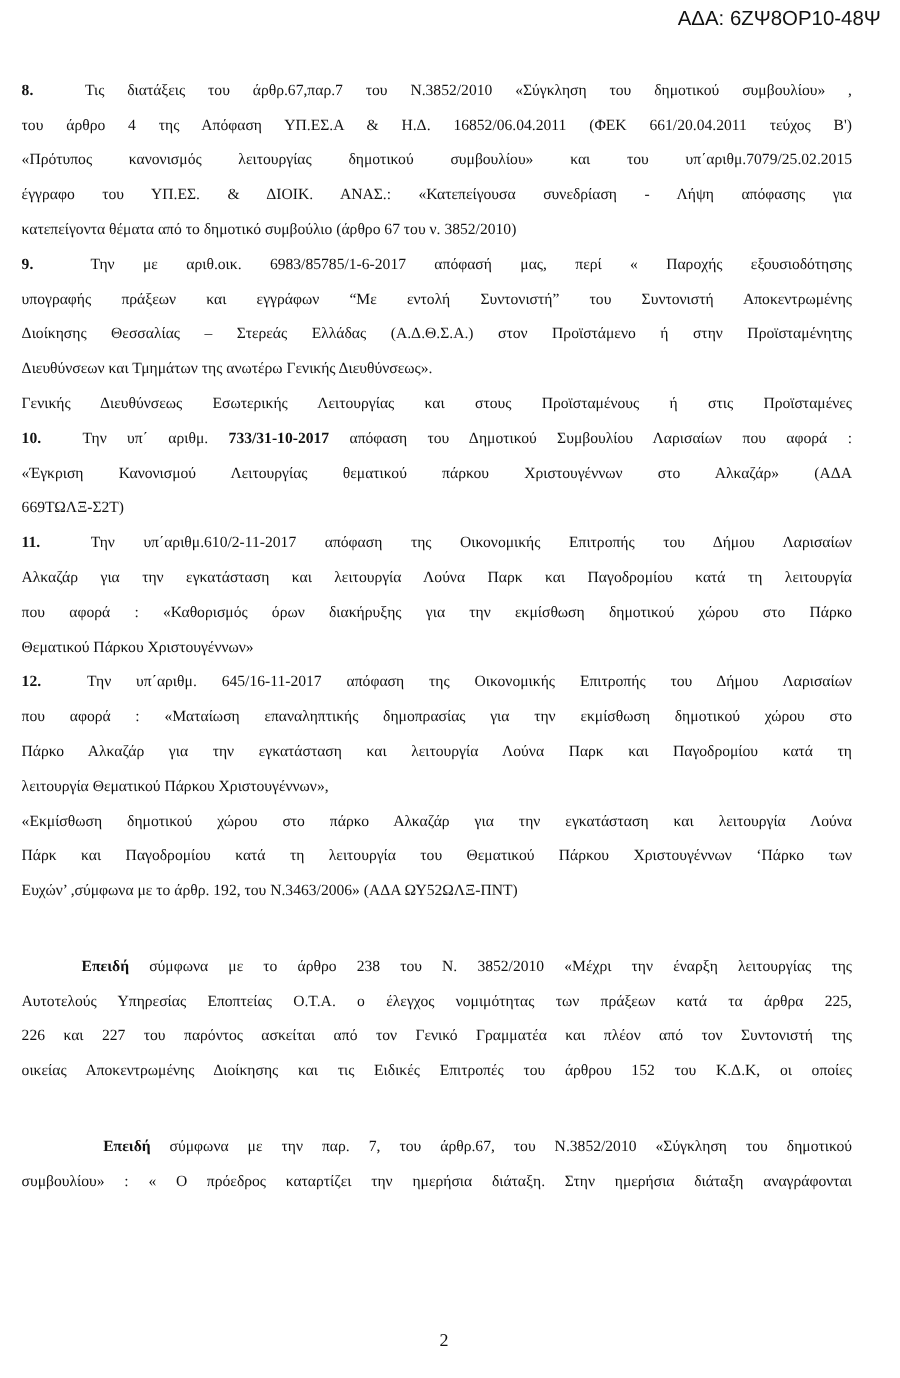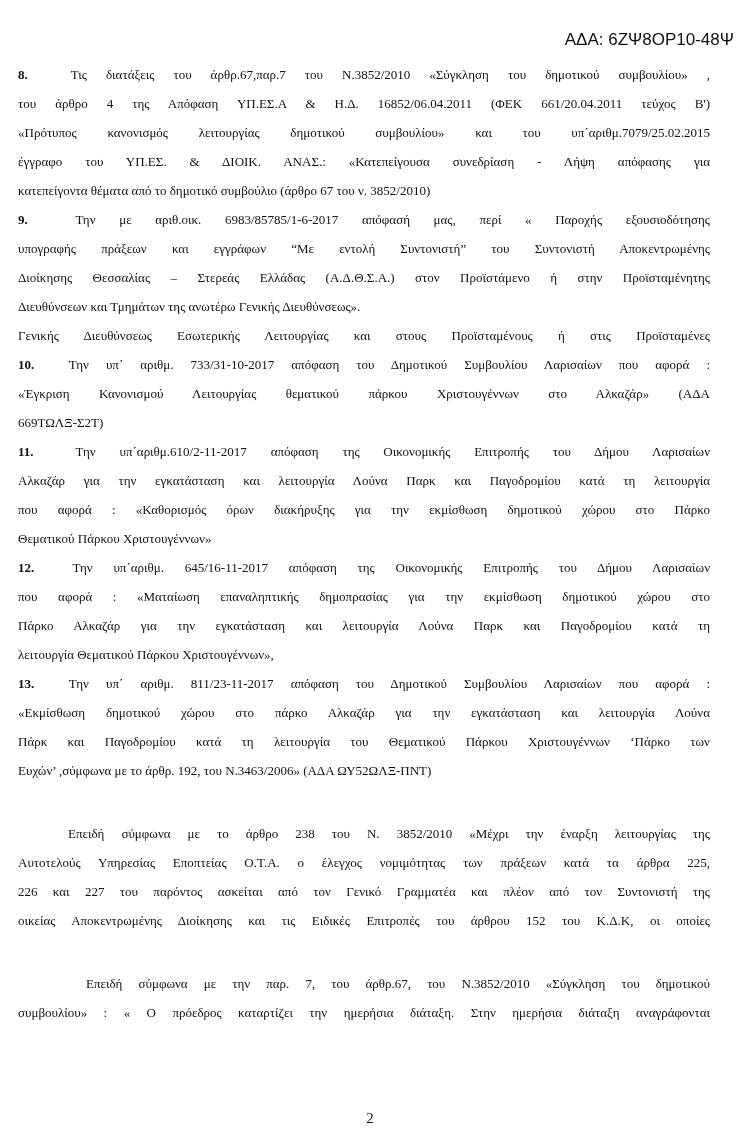--- a/index.html
+++ b/index.html
@@ -1,30 +1,30 @@
 <!DOCTYPE html>
 <html><head>
 <meta charset="utf-8">
 <style>
   html, body { margin: 0; padding: 0; background: #ffffff; }
   body { width: 750px; height: 1148px; position: relative; overflow: hidden; color: #111; }
   .ada {
     position: absolute; top: 6px; right: 16px;
-    font-family: "Liberation Sans", sans-serif; font-size: 17px; color: #111; margin-top: 24px;
+    font-family: "Liberation Sans", sans-serif; font-size: 17px; color: #111;
   }
   .page {
     position: absolute; left: 18px; top: 60px; width: 692px;
     font-family: "Liberation Serif", serif; font-size: 13px; color: #111;
   }
   .line {
     height: 29px; line-height: 29px; white-space: nowrap;
     text-align: justify; text-align-last: justify; overflow: hidden;
   }
   .line.last { text-align-last: left; }
-  .b { font-weight: normal; }
+  .b { font-weight: bold; }
   .i { }
   .num { font-weight: bold; display: inline-block; min-width: 34px; }
   .gap { height: 34px; }
   .indent1 { padding-left: 50px; }
   .indent2 { padding-left: 68px; }
   .pageno {
     position: absolute; top: 1110px; left: 0; width: 740px; text-align: center;
     font-family: "Liberation Serif", serif; font-size: 15px; color: #111;
   }
 </style>
@@ -65,21 +65,20 @@
   </div>
 
   <div>
     <div class="line"><span class="num">12.</span> <span>Την υπ΄αριθμ. 645/16-11-2017 απόφαση της Οικονομικής Επιτροπής του Δήμου Λαρισαίων</span></div>
     <div class="line">που αφορά : «Ματαίωση επαναληπτικής δημοπρασίας για την εκμίσθωση δημοτικού χώρου στο</div>
     <div class="line">Πάρκο Αλκαζάρ για την εγκατάσταση και λειτουργία Λούνα Παρκ και Παγοδρομίου κατά τη</div>
     <div class="line last">λειτουργία Θεματικού Πάρκου Χριστουγέννων»,</div>
   </div>
 
   <div>
-    <div class="line"><span class="num">13.</span> <span>Την υπ΄ αριθμ. </span><span class="b">811/23-11-2017</span><span> απόφαση του Δημοτικού Συμβουλίου Λαρισαίων που αφορά :</span></div>
     <div class="line">«Εκμίσθωση δημοτικού χώρου στο  πάρκο Αλκαζάρ για την εγκατάσταση και λειτουργία Λούνα</div>
     <div class="line">Πάρκ και Παγοδρομίου κατά τη λειτουργία του  Θεματικού Πάρκου Χριστουγέννων ‘Πάρκο των</div>
     <div class="line last">Ευχών’ ,σύμφωνα με το άρθρ. 192, του Ν.3463/2006» (ΑΔΑ ΩΥ52ΩΛΞ-ΠΝΤ)</div>
   </div>
 
   <div class="gap"></div>
 
   <div>
     <div class="line indent1"><span class="b">Επειδή</span><span> σύμφωνα με το άρθρο 238 του Ν. 3852/2010 «Μέχρι την έναρξη λειτουργίας της</span></div>
     <div class="line">Αυτοτελούς Υπηρεσίας Εποπτείας Ο.Τ.Α. ο έλεγχος νομιμότητας των πράξεων κατά τα άρθρα 225,</div>

